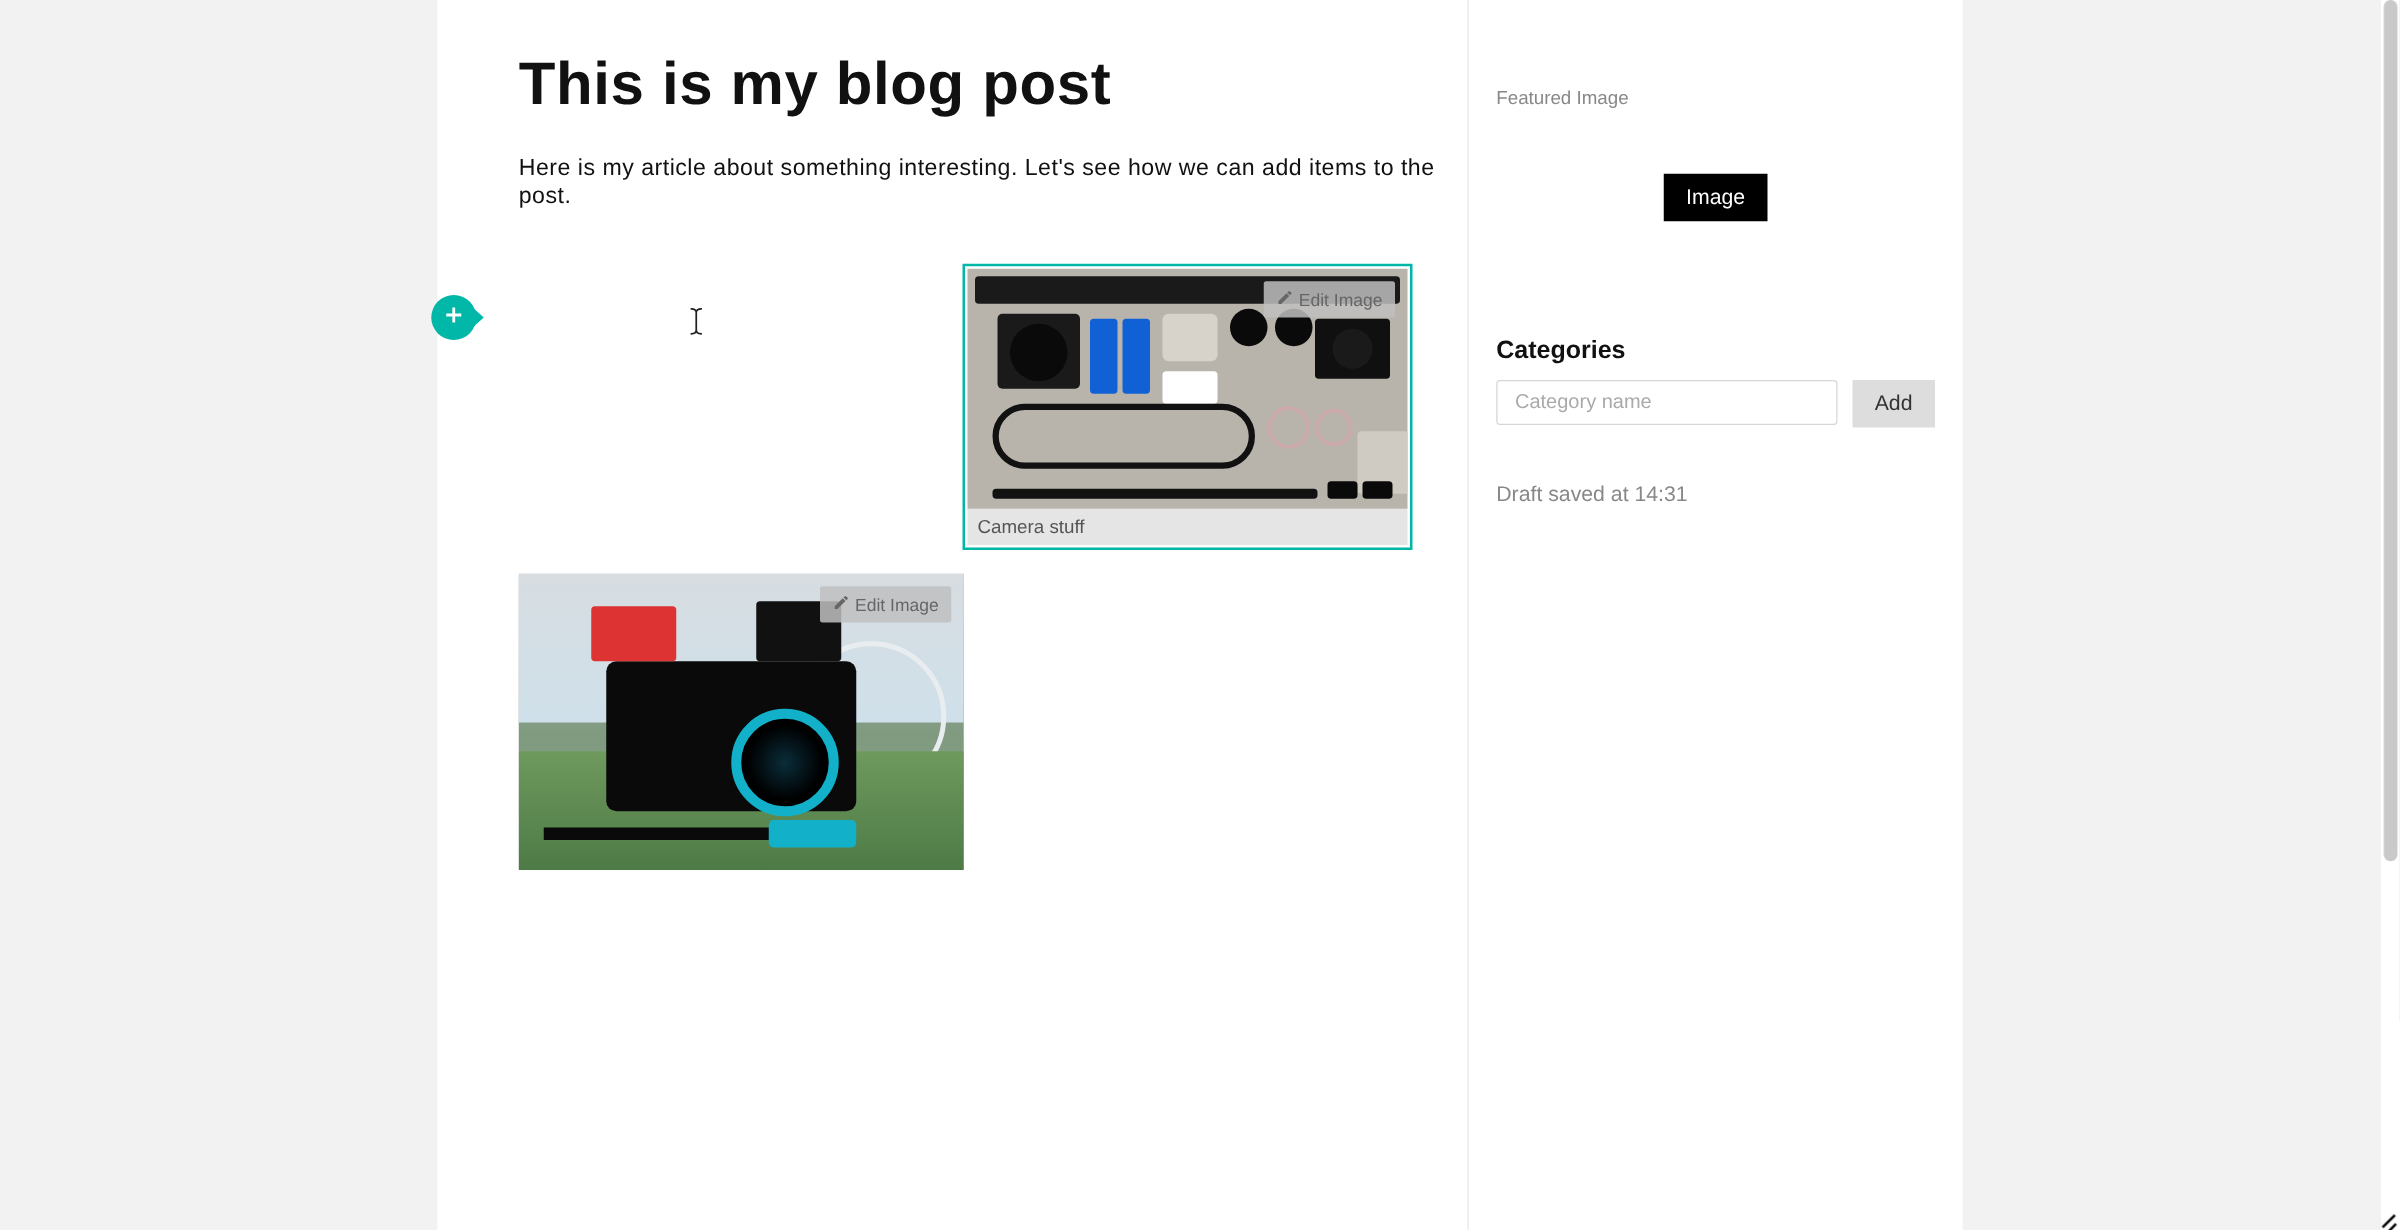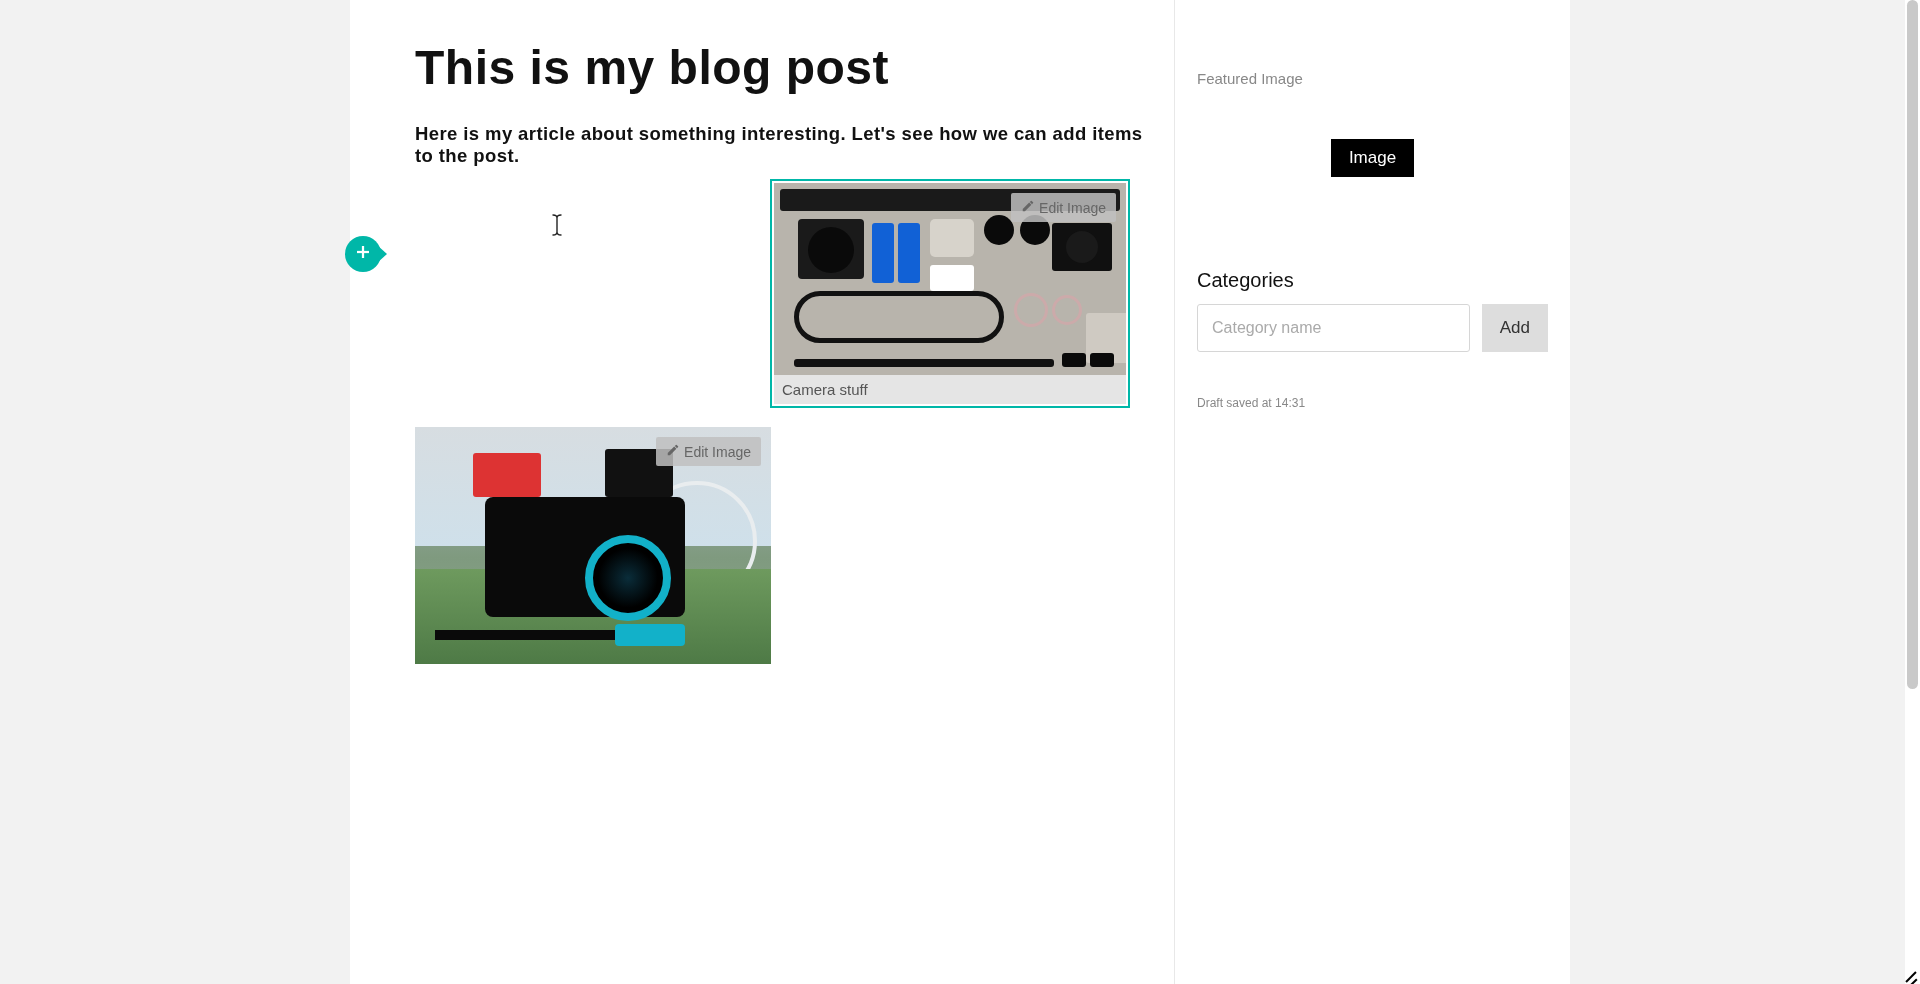--- a/index.html
+++ b/index.html
@@ -43,22 +43,21 @@
 
   .post-title {
     font-size: 48px;
     font-weight: 700;
     letter-spacing: 0.5px;
     margin: 0 0 28px 0;
   }
   .post-body {
     font-size: 18.5px;
     letter-spacing: 0.4px;
-    margin: 0 0 12px 0;
-    font-weight: bold;
+    margin: 0 0 44px 0;
   }
 
   
   .fab {
     position: absolute;
     left: -5px;
     top: 236px;
     width: 36px;
     height: 36px;
     background: var(--accent-teal);
@@ -203,43 +202,43 @@
     border: none;
     cursor: pointer;
     font-family: inherit;
   }
   .btn-black { background: var(--black); color: #fff; }
   .btn-outline { background: #fff; color: #000; border: 1.5px solid #000; }
   .btn-grey { background: #ddd; color: #333; }
 
   .cat-heading {
     font-size: 20px;
-    font-weight: 400;
+    font-weight: 700;
     margin: 0 0 12px 0;
   }
   .cat-row {
     display: flex;
     gap: 12px;
     margin-bottom: 44px;
   }
   .cat-input {
     flex: 1;
-    height: 48px;
+    height: 36px;
     font-size: 16px;
     padding: 0 14px;
     border: 1px solid var(--border);
     border-radius: 3px;
     font-family: inherit;
     color: #333;
   }
   .cat-input::placeholder { color: #aaa; }
 
   .draft-status {
     color: var(--muted);
-    font-size: 12px;
+    font-size: 17px;
     margin: 0 0 28px 0;
   }
   .publish-row { display: flex; gap: 16px; }
   .publish-row .btn { font-size: 18px; padding: 14px 22px; }
 
   
   .resize-corner {
     position: fixed;
     right: 0;
     bottom: 0;

